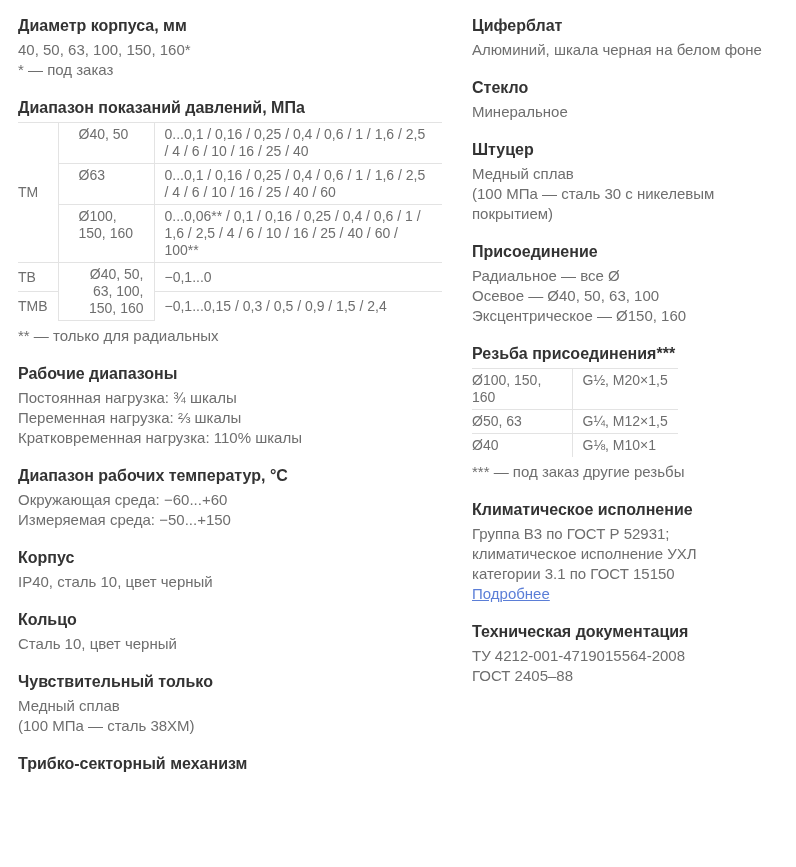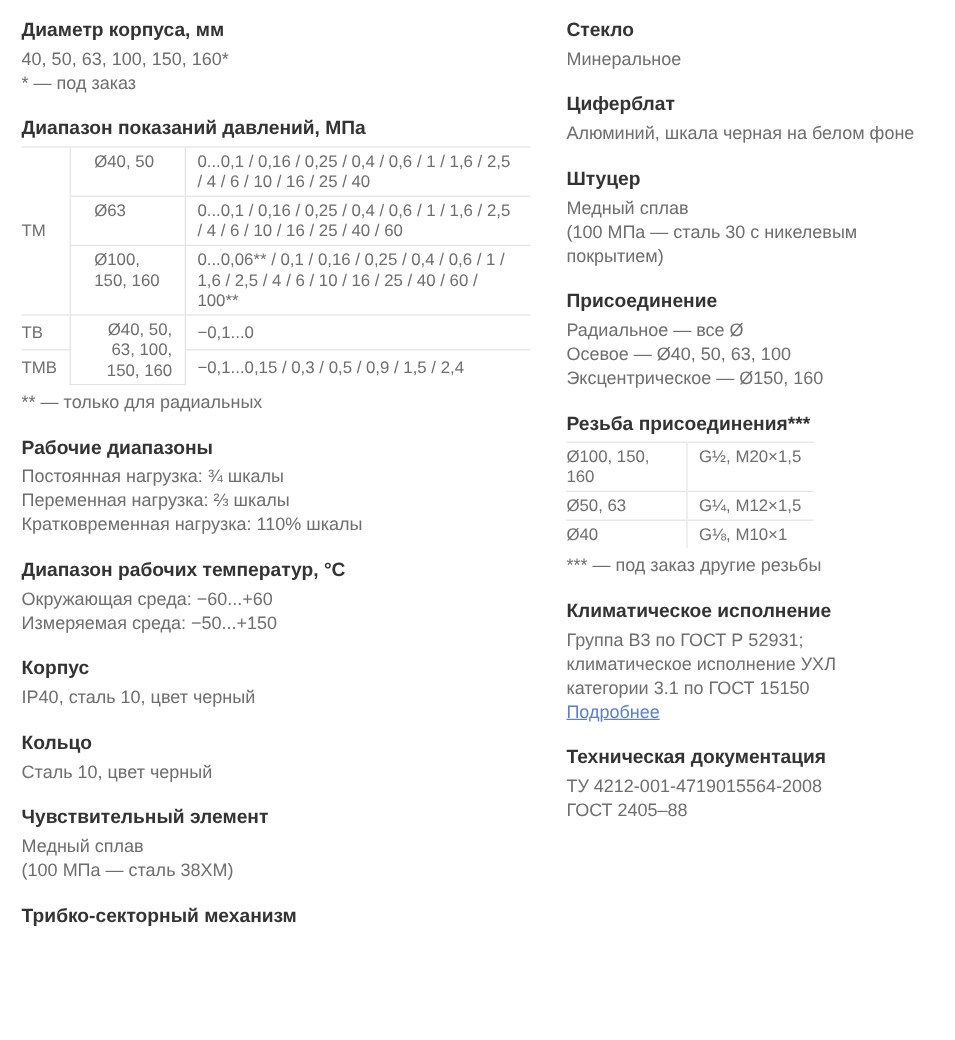--- a/index.html
+++ b/index.html
@@ -105,42 +105,42 @@
       <h3>Корпус</h3>
       <div class="line">IP40, сталь 10, цвет черный</div>
     </section>
 
     <section>
       <h3>Кольцо</h3>
       <div class="line">Сталь 10, цвет черный</div>
     </section>
 
     <section>
-      <h3>Чувствительный элемент</h3>
+      <h3>Чувствительный только</h3>
       <div class="line">Медный сплав</div>
       <div class="line">(100 МПа — сталь 38ХМ)</div>
     </section>
 
     <section>
       <h3>Трибко-секторный механизм</h3>
 
     </section>
 
   </div>
 
   <div class="col-right">
 
     <section>
-      <h3>Стекло</h3>
-      <div class="line">Минеральное</div>
+      <h3>Циферблат</h3>
+      <div class="line">Алюминий, шкала черная на белом фоне</div>
     </section>
 
     <section>
-      <h3>Циферблат</h3>
-      <div class="line">Алюминий, шкала черная на белом фоне</div>
+      <h3>Стекло</h3>
+      <div class="line">Минеральное</div>
     </section>
 
     <section>
       <h3>Штуцер</h3>
       <div class="line">Медный сплав</div>
       <div class="line">(100 МПа — сталь 30 с никелевым покрытием)</div>
     </section>
 
     <section>
       <h3>Присоединение</h3>

